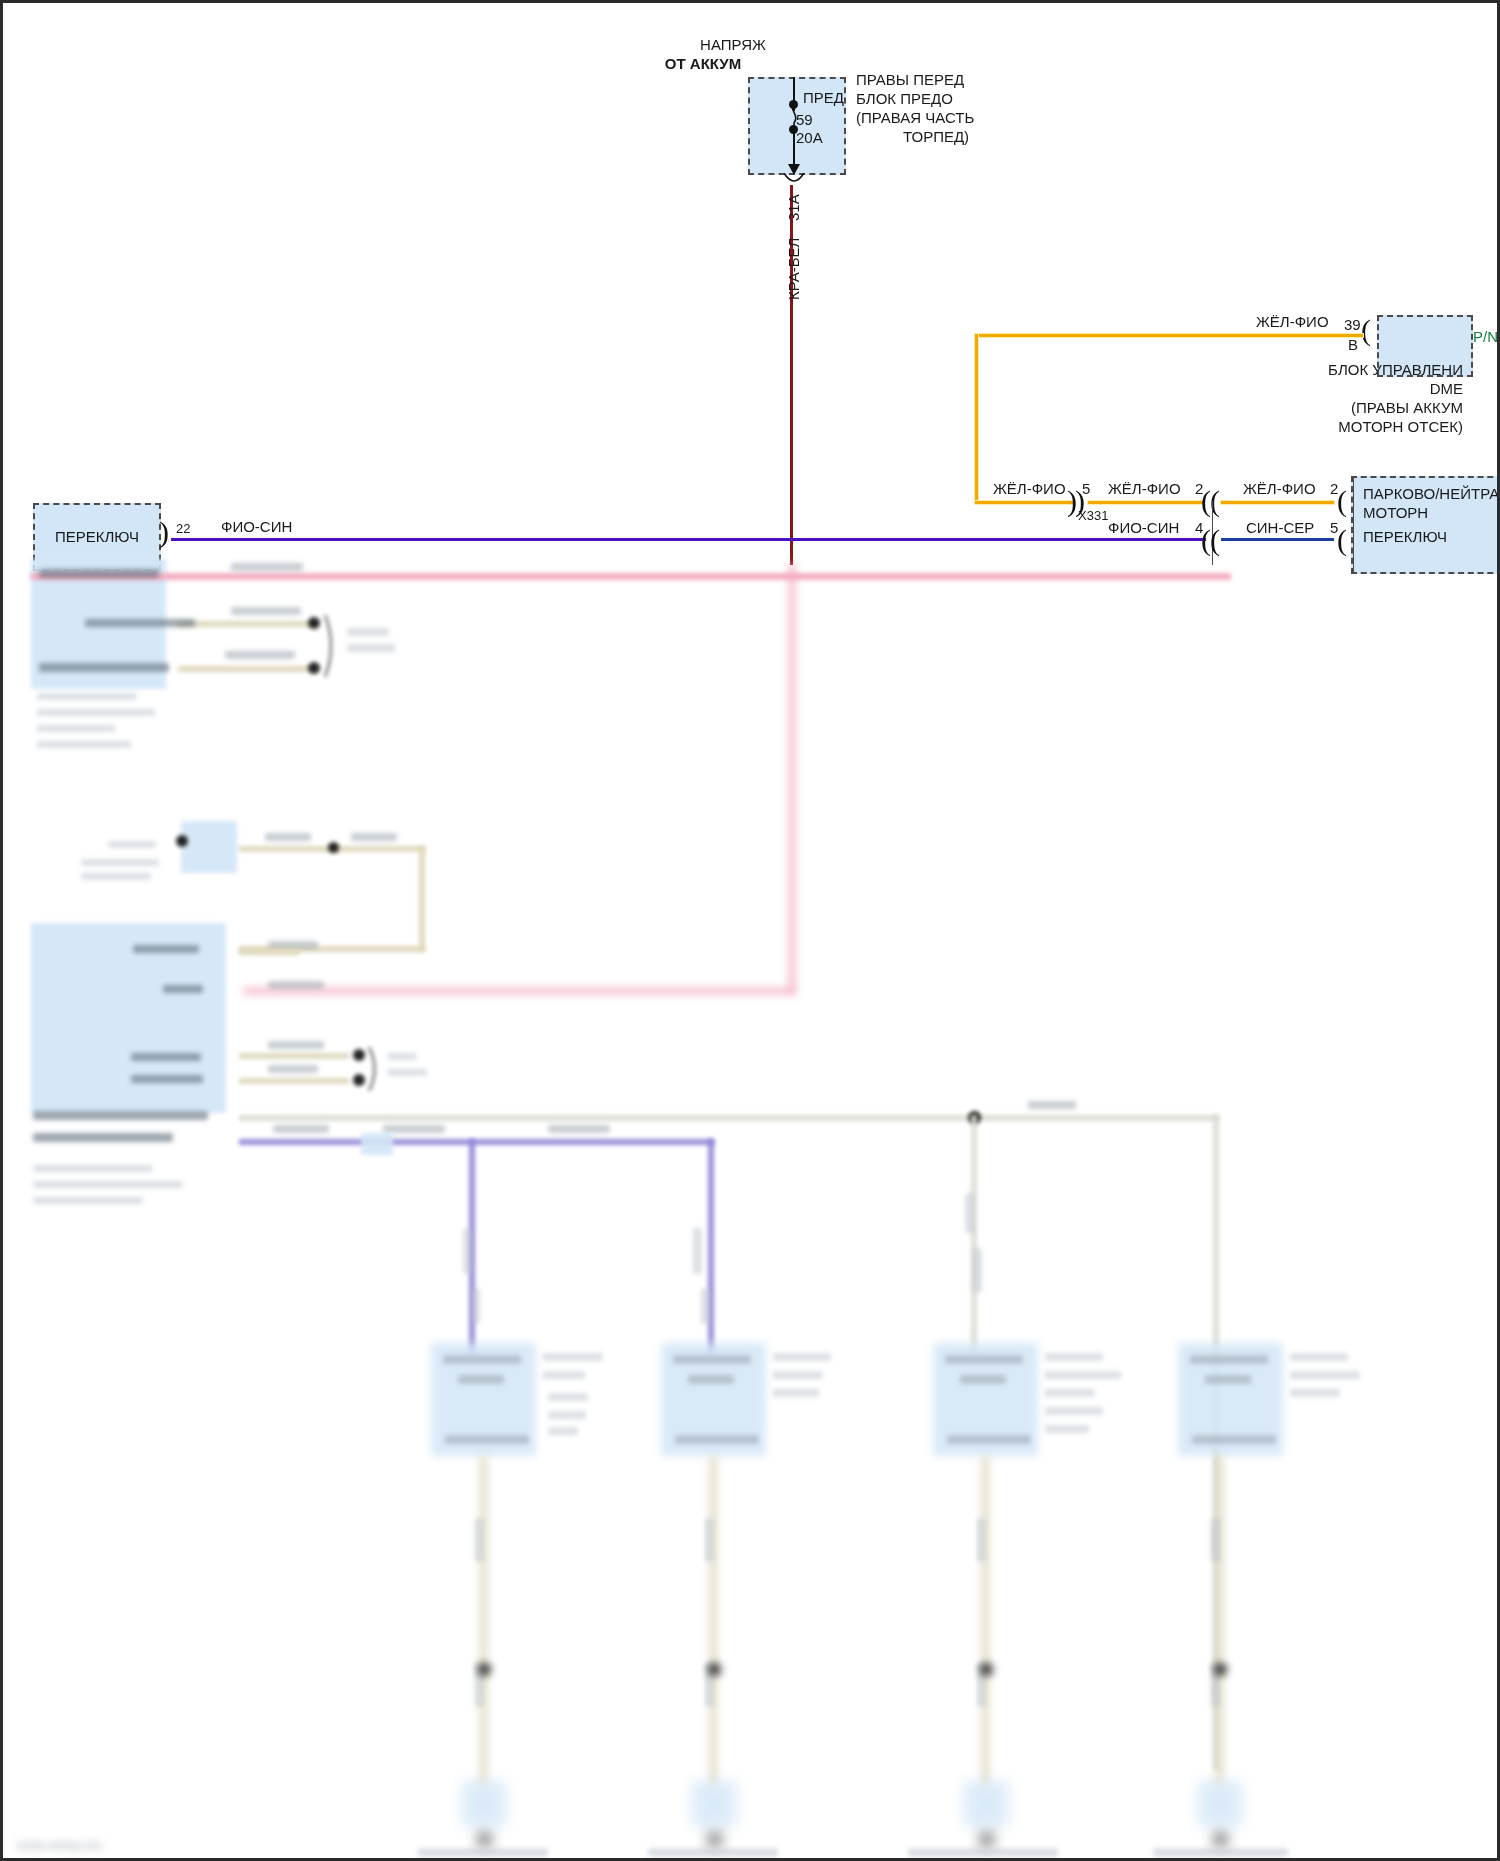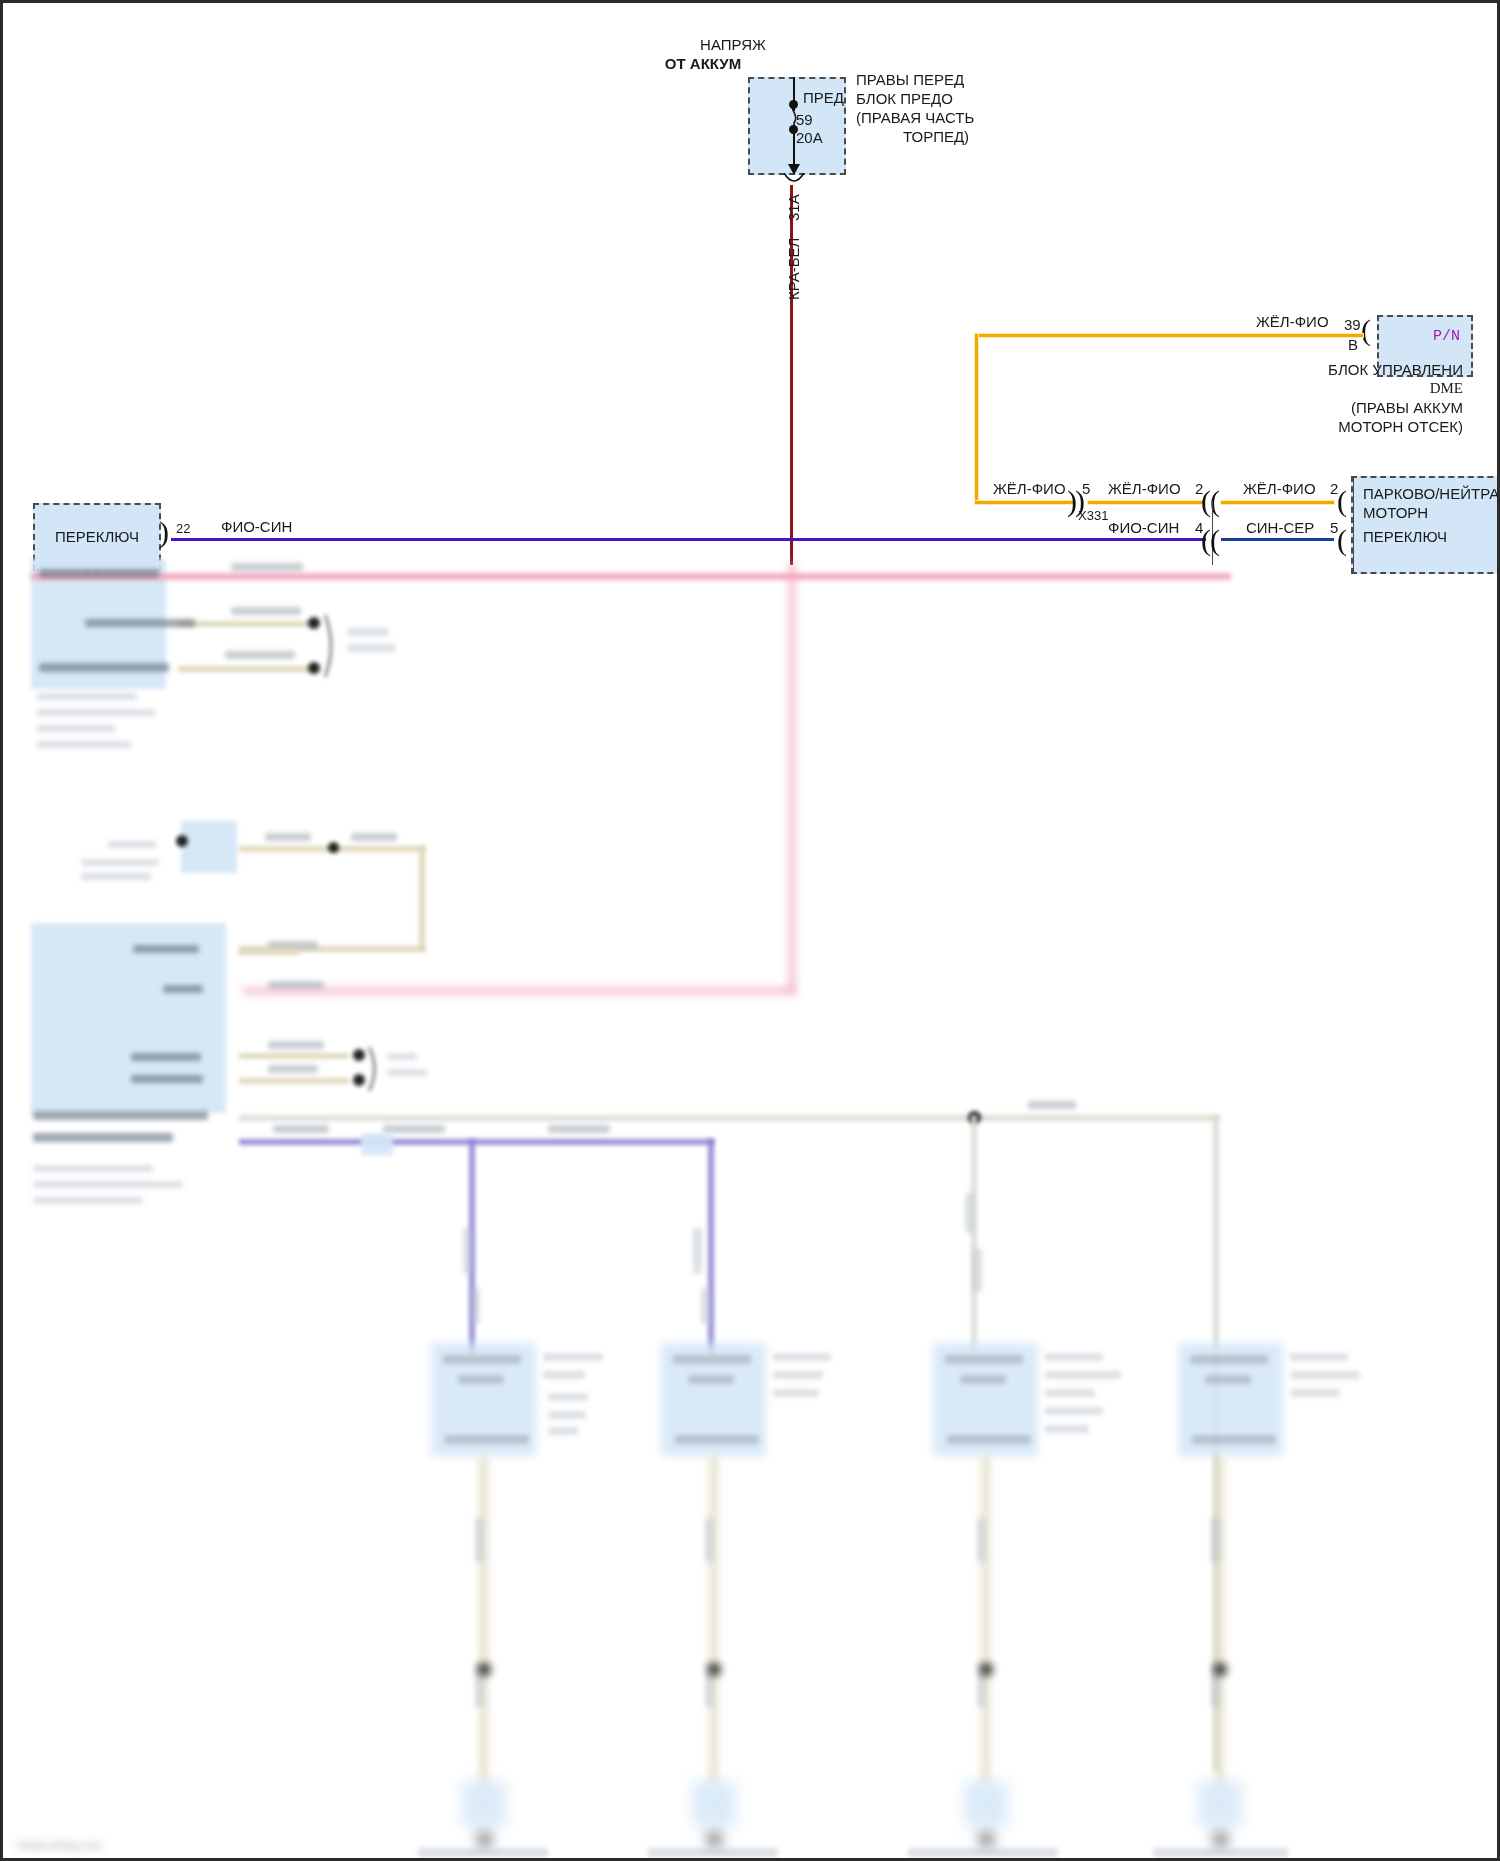--- a/index.html
+++ b/index.html
@@ -127,28 +127,28 @@
 
   <div class="wire wire-r" style="left:787px;top:182px;width:3px;height:380px;"></div>
 
   <div class="lbl ttl vert" style="left:782px;top:218px;">31A</div>
   <div class="lbl ttl vert" style="left:782px;top:297px;">КРА-БЕЛ</div>
 
   <div class="wire wire-pk blur2" style="left:786px;top:560px;width:6px;height:430px;"></div>
   <div class="wire wire-pk blur2" style="left:240px;top:985px;width:552px;height:6px;"></div>
 
   <div class="blk" style="left:1374px;top:312px;width:96px;height:62px;"></div>
-  <div class="lbl ttl" style="left:1430px;top:325px;color:#a21caf;font-family:Liberation Mono, monospace;">P/N</div>
+  <div class="lbl ttl" style="left:1470px;top:325px;color:#15803d;">P/N</div>
 
   <div class="lbl ttl" style="left:1341px;top:313px;">39</div>
   <div class="lbl ttl" style="left:1345px;top:333px;">B</div>
   <div class="conn" style="left:1358px;top:312px;">(</div>
 
   <div class="lbl ttl rt" style="left:1190px;top:358px;width:270px;">БЛОК УПРАВЛЕНИ</div>
-  <div class="lbl ttl rt" style="left:1190px;top:377px;width:270px;font-family:Liberation Serif, serif;">DME</div>
+  <div class="lbl ttl rt" style="left:1190px;top:377px;width:270px;">DME</div>
   <div class="lbl ttl rt" style="left:1190px;top:396px;width:270px;">(ПРАВЫ АККУМ</div>
   <div class="lbl ttl rt" style="left:1190px;top:415px;width:270px;">МОТОРН ОТСЕК)</div>
 
   <div class="lbl ttl" style="left:1253px;top:310px;">ЖЁЛ-ФИО</div>
 
   <div class="wire wire-y" style="left:972px;top:331px;width:388px;height:3px;"></div>
   <div class="wire wire-y" style="left:972px;top:331px;width:3px;height:170px;"></div>
   <div class="wire wire-y" style="left:972px;top:498px;width:100px;height:3px;"></div>
 
   <div class="conn" style="left:1064px;top:483px;">)</div>

